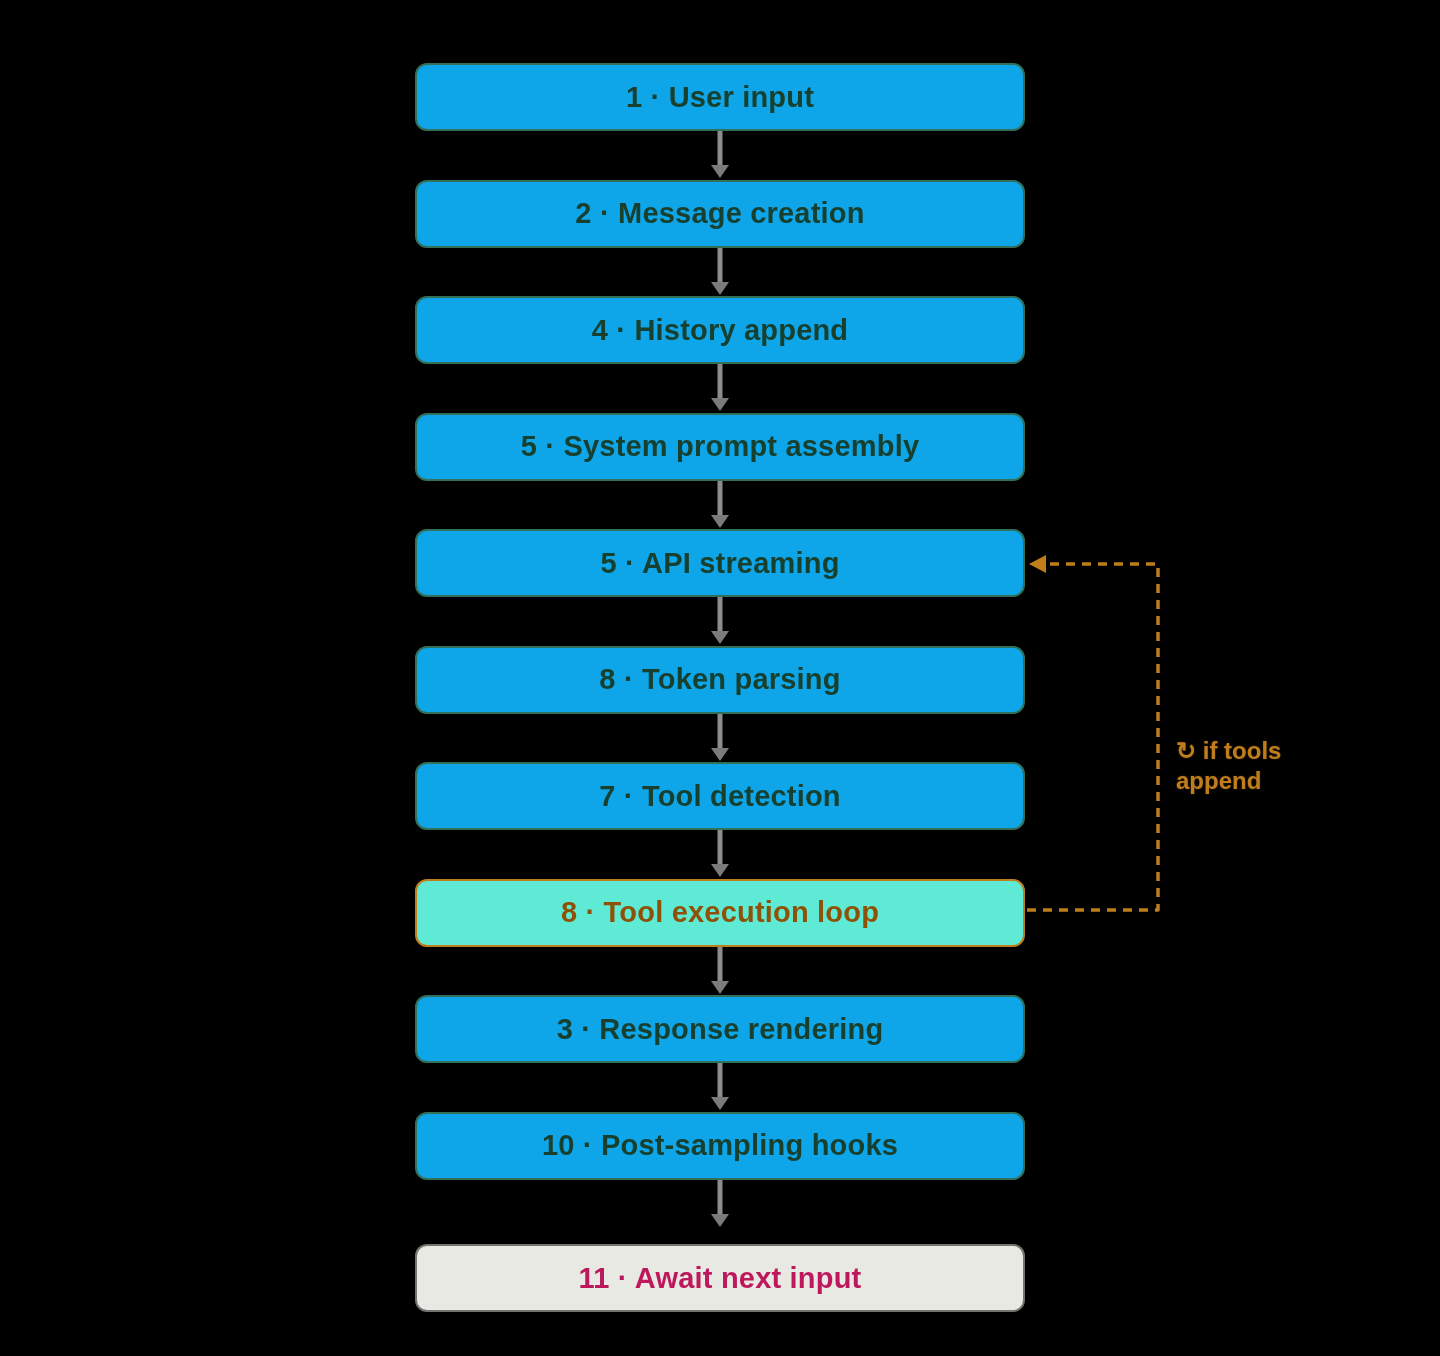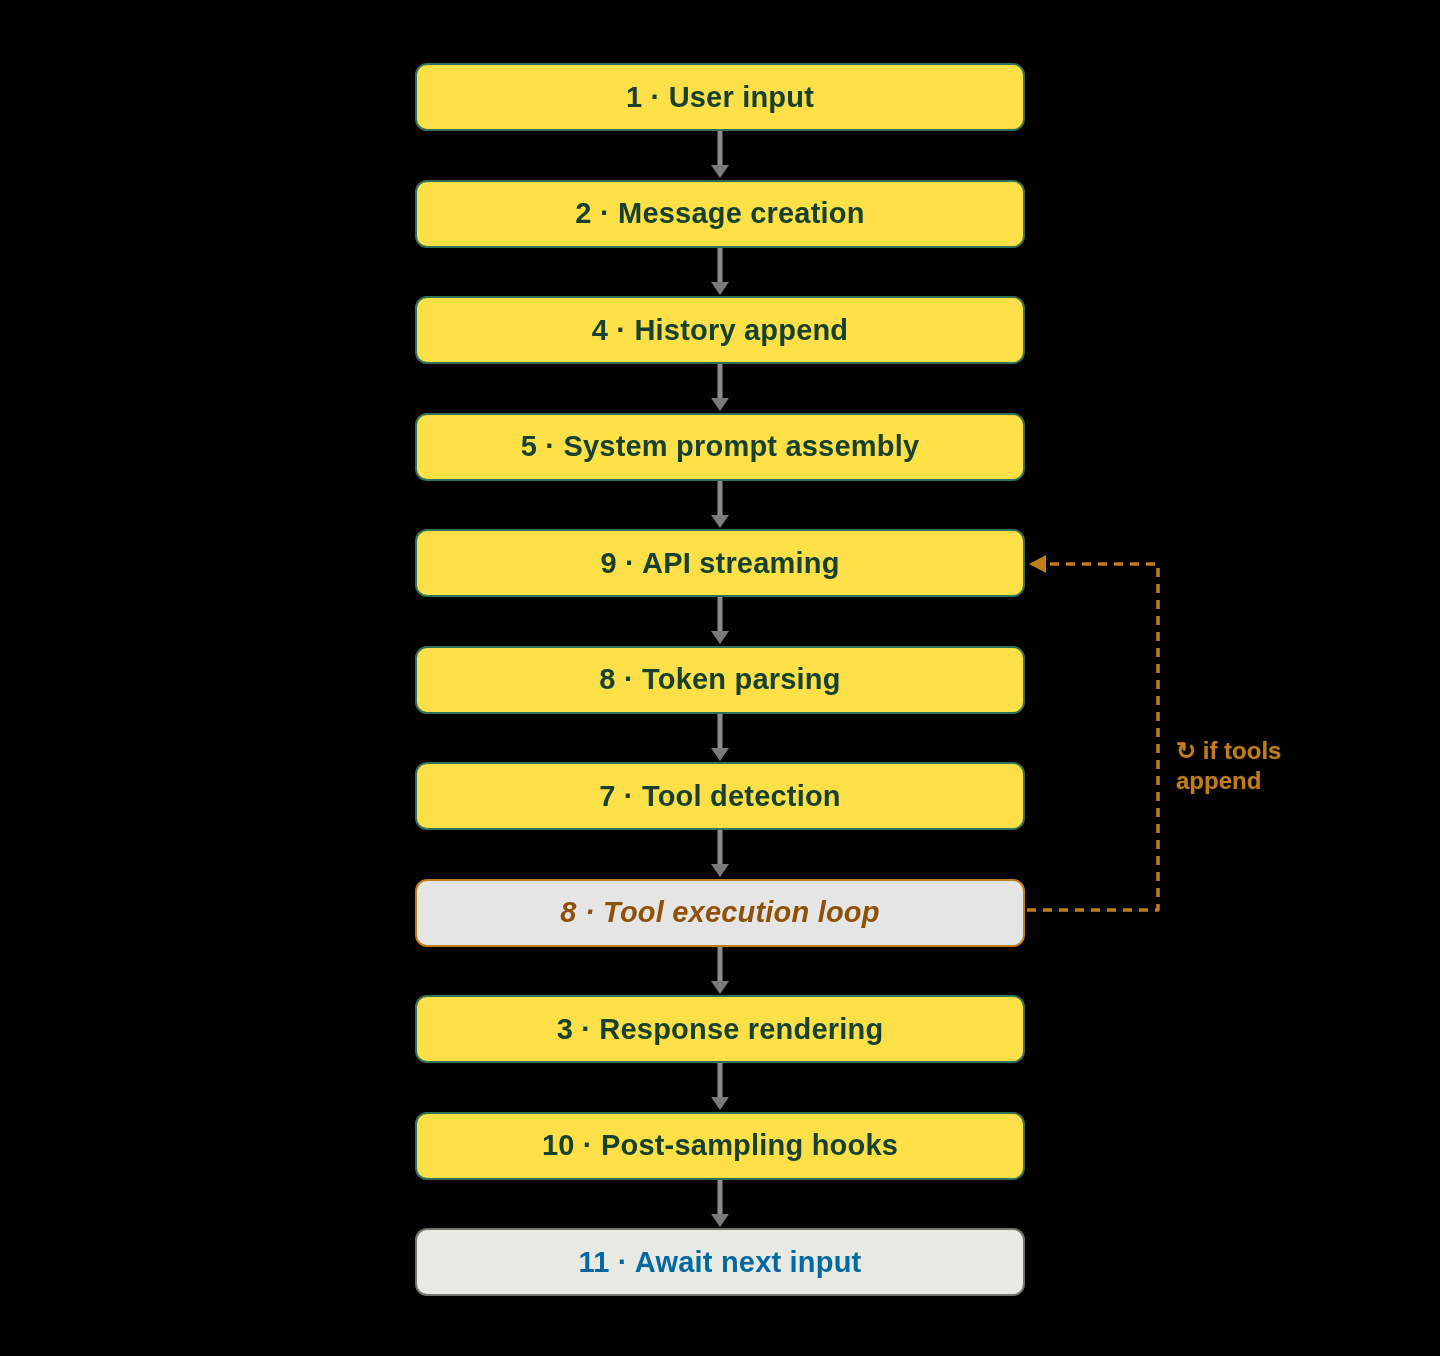--- a/index.html
+++ b/index.html
@@ -22,41 +22,41 @@
     width: 610px;
     display: flex;
     flex-direction: column;
     align-items: center;
   }
   .node {
     box-sizing: border-box;
     width: 100%;
     height: 68px;
     border-radius: 12px;
-    background: #fde047;
+    background: #0ea5e9;
     border: 2.5px solid #33705a;
     color: #17402f;
     font-size: 29px;
     font-weight: 600;
     display: flex;
     align-items: center;
     justify-content: center;
     letter-spacing: 0.2px;
     box-shadow: 0 2px 5px rgba(0,0,0,0.45);
   }
   .node.highlight {
-    background: #e5e5e5;
+    background: #5eead4;
     border-color: #bf7d1c;
     color: #8f5107;
-    font-style: italic;
   }
   .node.end {
     background: #e9e9e3;
     border-color: #70756f;
-    color: #0369a1;
+    color: #be185d;
+    margin-top: 16px;
   }
   .connector {
     position: relative;
     height: 48.5px;
     width: 20px;
   }
   .connector .stem {
     position: absolute;
     left: 50%;
     transform: translateX(-50%);
@@ -126,21 +126,21 @@
 
     <div class="node">
       <span>5 · System prompt assembly</span>
     </div>
     <div class="connector">
         <div class="stem"></div>
         <div class="head"></div>
       </div>
 
     <div class="node">
-      <span>9 · API streaming</span>
+      <span>5 · API streaming</span>
     </div>
     <div class="connector">
         <div class="stem"></div>
         <div class="head"></div>
       </div>
 
     <div class="node">
       <span>8 · Token parsing</span>
     </div>
     <div class="connector">

